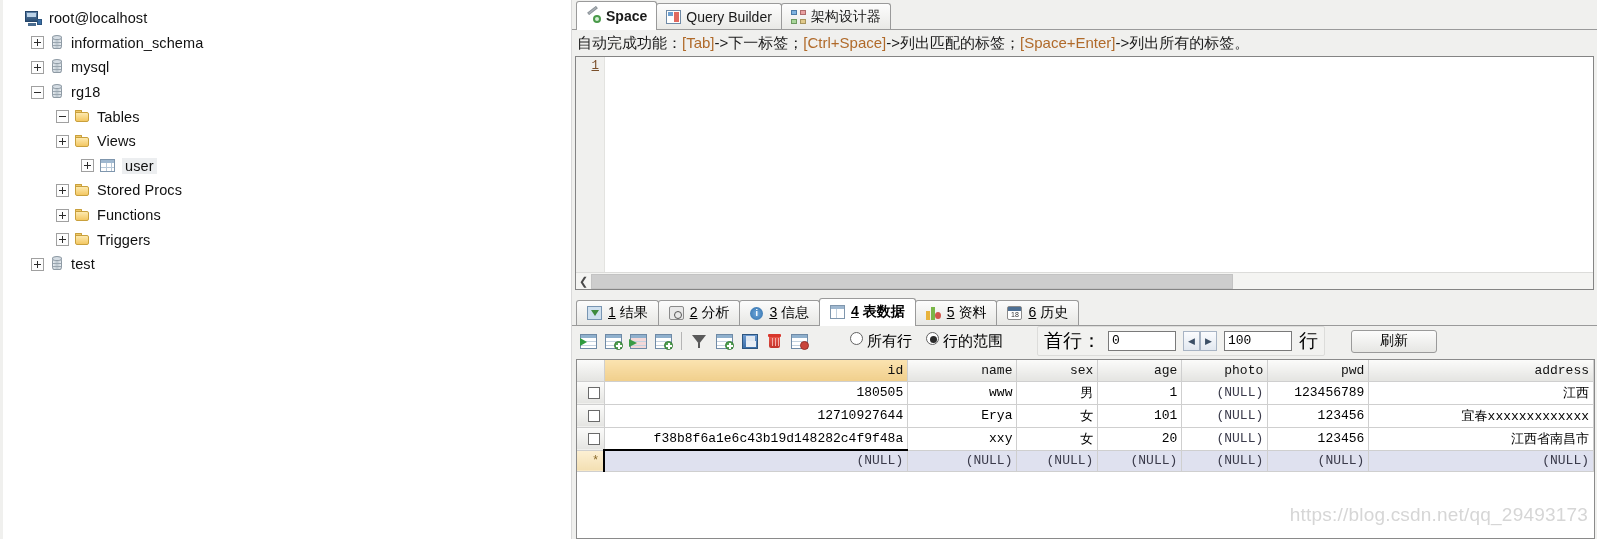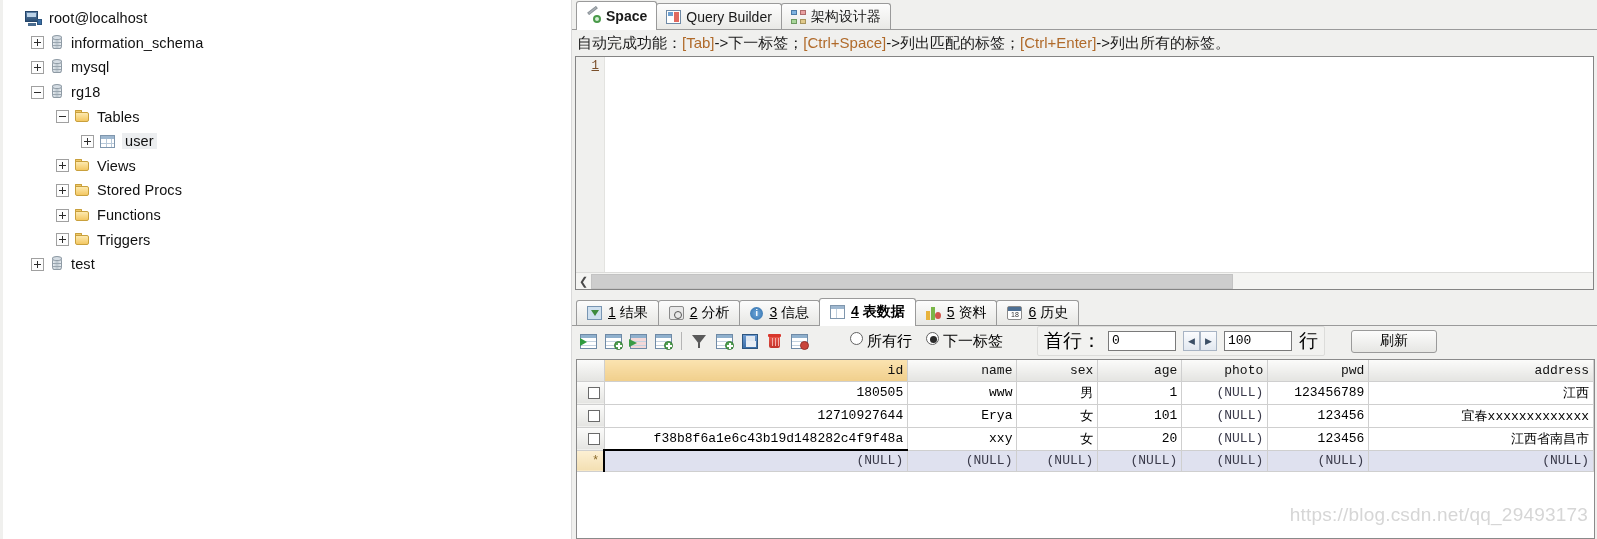--- a/index.html
+++ b/index.html
@@ -295,37 +295,37 @@
         <span class="tree-label">rg18</span>
       </div>
       <div class="tree-row" style="padding-left: 56px;">
         <span class="expander"></span>
         <span class="ic ic-folder">
           <span class="tab"></span>
           <span class="bd"></span>
         </span>
         <span class="tree-label">Tables</span>
       </div>
+      <div class="tree-row" style="padding-left: 56px;">
+        <span class="expander plus"></span>
+        <span class="ic ic-folder">
+          <span class="tab"></span>
+          <span class="bd"></span>
+        </span>
+        <span class="tree-label">Views</span>
+      </div>
       <div class="tree-row" style="padding-left: 81px;">
         <span class="expander plus"></span>
         <span class="ic ic-table">
           <span class="hdr"></span>
           <span class="v1"></span>
           <span class="v2"></span>
           <span class="h1"></span>
         </span>
         <span class="tree-label sel">user</span>
-      </div>
-      <div class="tree-row" style="padding-left: 56px;">
-        <span class="expander plus"></span>
-        <span class="ic ic-folder">
-          <span class="tab"></span>
-          <span class="bd"></span>
-        </span>
-        <span class="tree-label">Views</span>
       </div>
       <div class="tree-row" style="padding-left: 56px;">
         <span class="expander plus"></span>
         <span class="ic ic-folder">
           <span class="tab"></span>
           <span class="bd"></span>
         </span>
         <span class="tree-label">Stored Procs</span>
       </div>
       <div class="tree-row" style="padding-left: 56px;">
@@ -375,21 +375,21 @@
             <span class="a"></span>
             <span class="b"></span>
             <span class="c"></span>
             <span class="d"></span>
           </span>
           <span>架构设计器</span>
         </div>
       </div>
 
     <div id="hint">
-      <span>自动完成功能：</span><span class="key">[Tab]</span><span>-&gt;下一标签；</span><span class="key">[Ctrl+Space]</span><span>-&gt;列出匹配的标签；</span><span class="key">[Ctrl+Enter]</span><span>-&gt;列出所有的标签。</span>
+      <span>自动完成功能：</span><span class="key">[Tab]</span><span>-&gt;下一标签；</span><span class="key">[Ctrl+Space]</span><span>-&gt;列出匹配的标签；</span><span class="key">[Space+Enter]</span><span>-&gt;列出所有的标签。</span>
     </div>
 
     <div id="editor-wrap">
       <div id="editor-body">
         <div id="gutter">
           <span class="ln">1</span>
         </div>
         <div id="code-area" contenteditable="true" style=""></div>
       </div>
       <div id="ed-hscroll">
@@ -491,21 +491,21 @@
           </div>
         </div>
 
       <div class="radio-grp">
         <div class="radio">
           <span class="rd" id="rd-all"></span>
           <span>所有行</span>
         </div>
         <div class="radio">
           <span class="rd on" id="rd-range"></span>
-          <span>下一标签</span>
+          <span>行的范围</span>
         </div>
       </div>
 
       <div class="firstrow-grp">
         <span class="lbl">首行：</span>
         <div class="num-input" contenteditable="true" style="">0</div>
         <div class="spin">
           <div>◀</div>
           <div>▶</div>
         </div>

